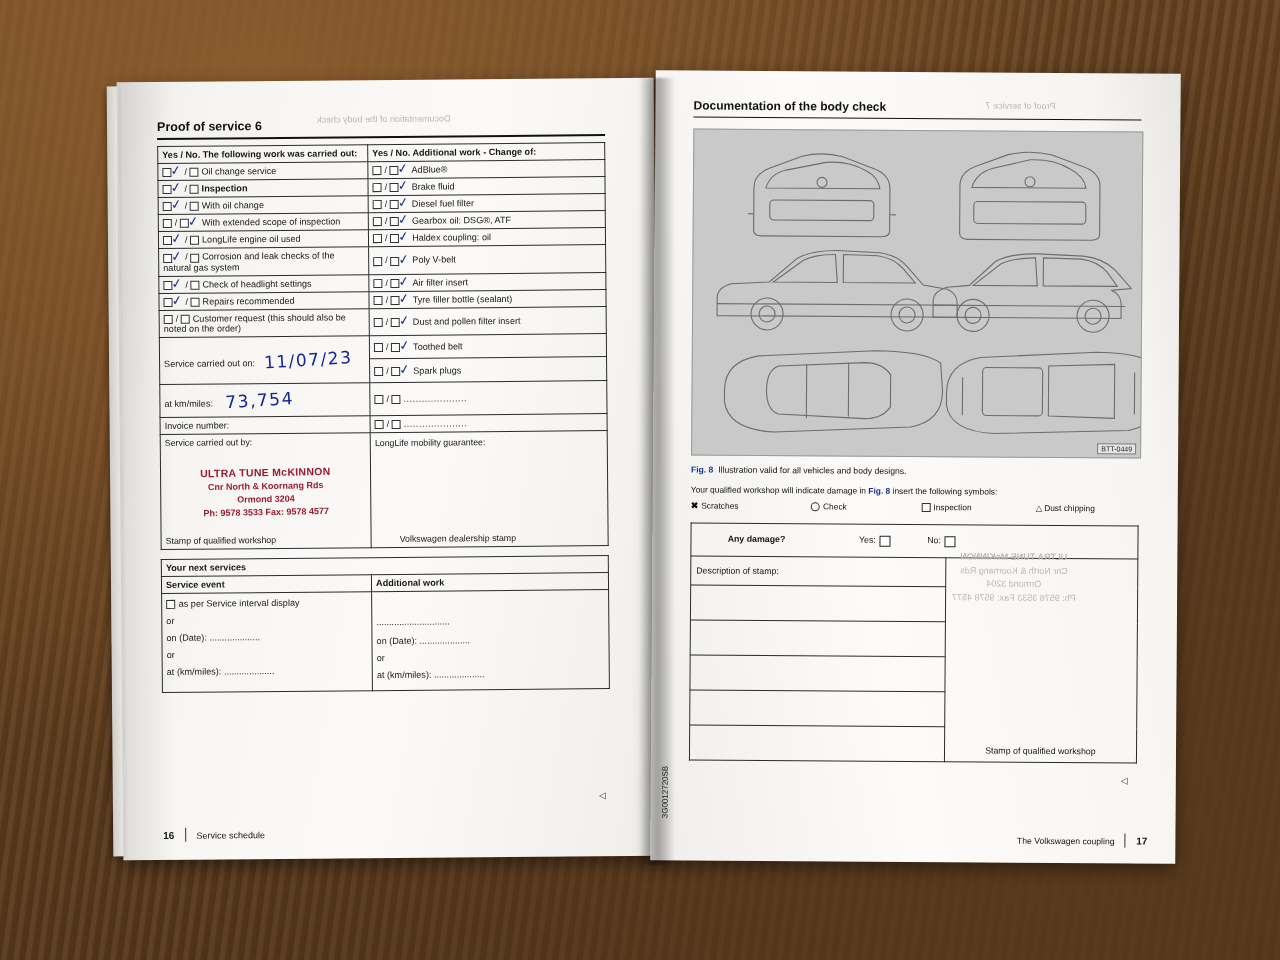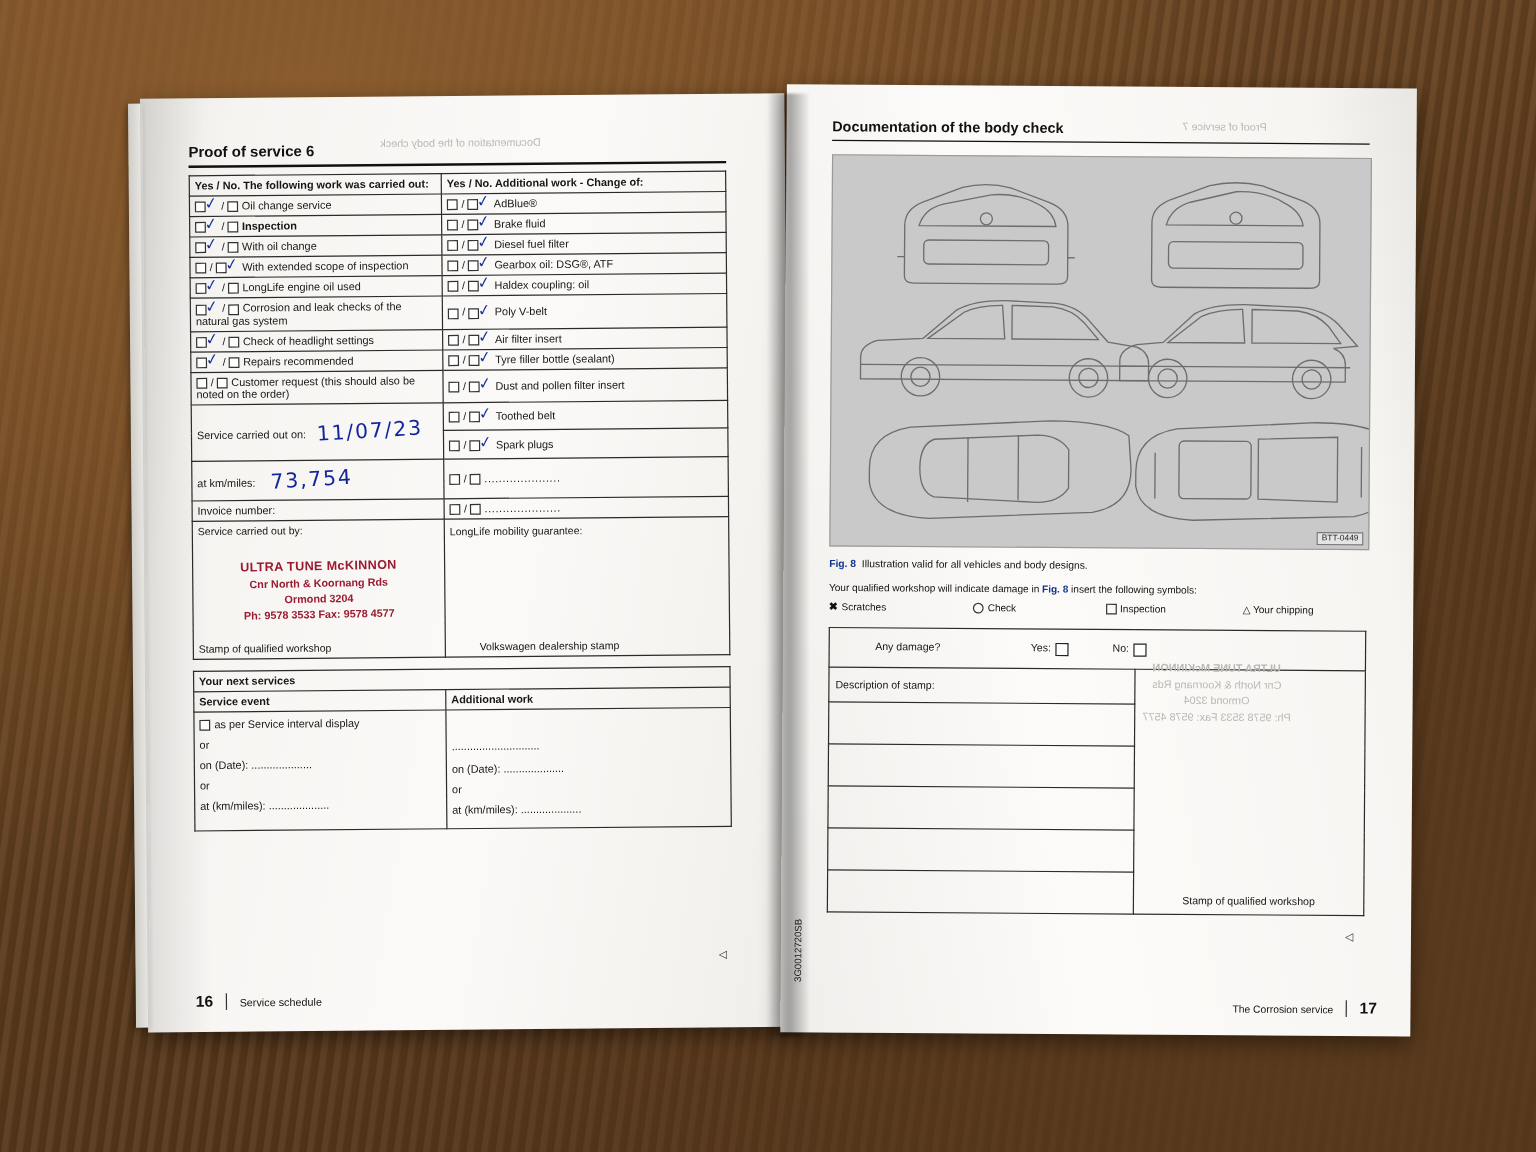--- a/index.html
+++ b/index.html
@@ -91,21 +91,21 @@
   .symcirc{display:inline-block;width:7px;height:7px;border:1px solid #333;border-radius:50%;vertical-align:middle;margin-right:3px;}
   .symx{display:inline-block;margin-right:3px;font-size:9px;font-weight:bold;}
 
   .dmgtable{position:absolute;left:38px;top:444px;width:448px;}
   .dmgtable table{border-collapse:collapse;width:100%;table-layout:fixed;}
   .dmgtable td{border:1px solid #2b2b2b;font-size:8.8px;padding:4px 5px;height:20px;color:#141414;}
   .chk{display:inline-block;width:9px;height:9px;border:1.3px solid #222;vertical-align:middle;margin-left:4px;background:#fff;}
 
   .footer-l{position:absolute;left:40px;bottom:18px;font-size:9px;color:#111;}
   .footer-r{position:absolute;right:28px;bottom:16px;font-size:8.6px;color:#111;}
-  .pnum{font-weight:bold;font-size:13px;}
+  .pnum{font-weight:bold;font-size:10px;}
   .vline{display:inline-block;width:1px;height:14px;background:#333;margin:0 8px;vertical-align:-3px;}
 
   .spine-code{
     position:absolute;left:-6px;top:640px;font-size:8px;color:#222;
     transform:rotate(-90deg);transform-origin:left top;white-space:nowrap;
   }
   .bleed{position:absolute;color:#b9b8b4;font-size:9px;}
   .flip{transform:scaleX(-1);display:inline-block;}
   .corner{position:absolute;font-size:9px;color:#333;}
   .shadow-edge{
@@ -344,34 +344,34 @@
           <span style="display:inline-block;width:118px;">
             <span class="symx">✖</span><span>Scratches</span>
           </span>
           <span style="display:inline-block;width:108px;">
             <span class="symcirc"></span><span>Check</span>
           </span>
           <span style="display:inline-block;width:112px;">
             <span class="symbox"></span><span>Inspection</span>
           </span>
           <span style="display:inline-block;">
-            <span style="margin-right:2px;">△</span><span>Your chipping</span>
+            <span style="margin-right:2px;">△</span><span>Dust chipping</span>
           </span>
         </div>
 
         <div class="dmgtable" style="top:452px;">
           <table>
             <colgroup>
                 <col style="width:57%">
                 <col style="width:43%">
               </colgroup>
             <tbody>
                 <tr>
               <td colspan="2" style="height:24px;">
-                <span style="display:inline-block;width:120px;text-align:center;font-weight:normal;">Any damage?</span>
+                <span style="display:inline-block;width:120px;text-align:center;font-weight:bold;">Any damage?</span>
                 <span style="margin-left:40px;">Yes:</span><span class="chk"></span>
                 <span style="margin-left:34px;">No:</span><span class="chk"></span>
               </td>
             </tr>
             <tr>
               <td><span>Description of stamp:</span></td>
               <td rowspan="6" style="vertical-align:bottom;text-align:center;padding-bottom:6px;">
                 <span>Stamp of qualified workshop</span>
               </td>
             </tr>
@@ -399,21 +399,21 @@
           <span class="flip">Cnr North &amp; Koornang Rds</span><br>
           <span class="flip">Ormond 3204</span><br>
           <span class="flip">Ph: 9578 3533 Fax: 9578 4577</span>
         </div>
 
         <div class="corner" style="left:470px;top:702px;">◁</div>
 
         <div class="spine-code" style="left:10px;top:748px;">3G0012720SB</div>
 
         <div class="footer-r">
-          <span>The Corrosion service</span>
+          <span>The Volkswagen coupling</span>
           <span class="vline"></span>
           <span class="pnum">17</span>
         </div>
       </div>
     </div>
 
     <div class="gutter"></div>
   </div>
 </div>
 

